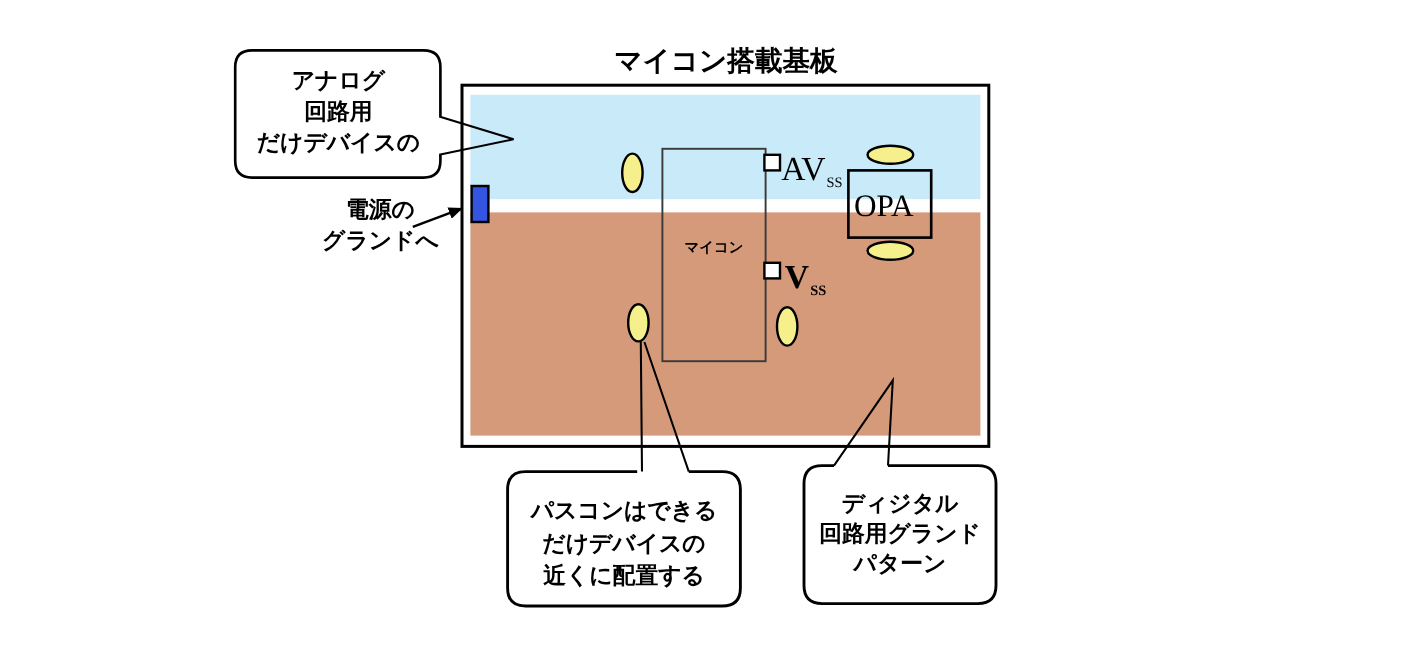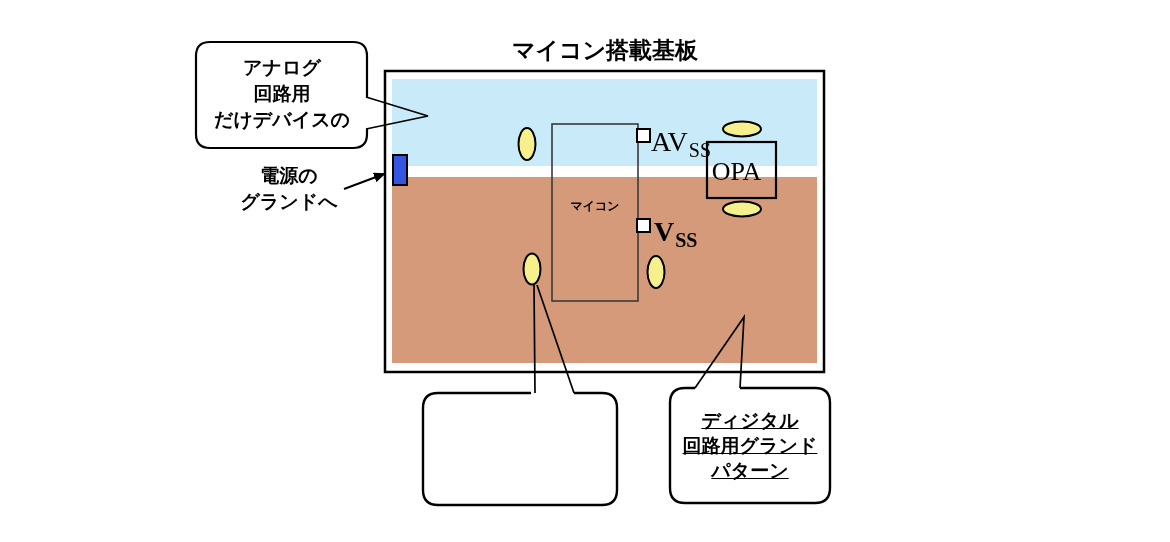--- a/index.html
+++ b/index.html
@@ -7,30 +7,30 @@
     position:relative; width:1170px; height:542px; background:#ffffff;
     font-family:"Liberation Serif","DejaVu Serif",serif; color:#000; overflow:hidden;
   }
   #diagram-svg { position:absolute; left:0; top:0; width:1170px; height:542px; }
   .txt {
     position:absolute; font-weight:bold; text-align:center;
     white-space:pre-line; z-index:5;
   }
   #title        { left:385px; top:37px;  width:440px; font-size:23px; line-height:27px; }
   #analog-text  { left:197px; top:55px;  width:170px; font-size:19px; line-height:26px; }
-  #power-text   { left:224px; top:163px; width:130px; font-size:19px; line-height:26px; }
+  #power-text   { left:252px; top:163px; width:130px; font-size:19px; line-height:26px; }
   #bypass-text  { left:423px; top:413px; width:194px; font-size:19px; line-height:27px; }
-  #digital-text { left:670px; top:408px; width:160px; font-size:19px; line-height:25px;text-decoration:underline; }
+  #digital-text { left:670px; top:408px; width:160px; font-size:19px; line-height:25px; }
   #mcu-text     { left:552px; top:197px; width:86px;  font-size:12px; line-height:18px; }
   #opa-text     { left:702px; top:158px; width:69px;  font-size:26px; line-height:28px; font-weight:normal; }
   .pin-label { position:absolute; z-index:5; font-weight:normal; white-space:nowrap; }
   #avss-label { left:651px; top:128px; }
   #vss-label  { left:654px; top:218px;font-weight:bold; }
   .pin-main { font-size:28px; line-height:28px; }
-  .pin-sub  { font-size:20px; position:relative; top:6px; margin-left:1px; }
+  .pin-sub  { font-size:12px; position:relative; top:6px; margin-left:1px; }
 </style>
 </head>
 <body>
 
 <div id="stage">
 
   <svg id="diagram-svg" viewBox="0 0 1170 542" xmlns="http://www.w3.org/2000/svg">
     <defs>
       <marker id="ah" markerWidth="12" markerHeight="10" refX="10" refY="5" orient="auto" markerUnits="userSpaceOnUse">
         <path d="M0,0 L12,5 L0,10 z" fill="#000"></path>
@@ -86,18 +86,21 @@
   <div class="txt" id="opa-text">OPA</div>
 
   <div class="pin-label" id="avss-label">
     <span class="pin-main">AV</span><span class="pin-sub">SS</span>
   </div>
 
   <div class="pin-label" id="vss-label">
     <span class="pin-main">V</span><span class="pin-sub">SS</span>
   </div>
 
+  <div class="txt" id="bypass-text">パスコンはできる
+だけデバイスの
+近くに配置する</div>
 
   <div class="txt" id="digital-text">ディジタル
 回路用グランド
 パターン</div>
 
 </div>
 
 </body></html>

